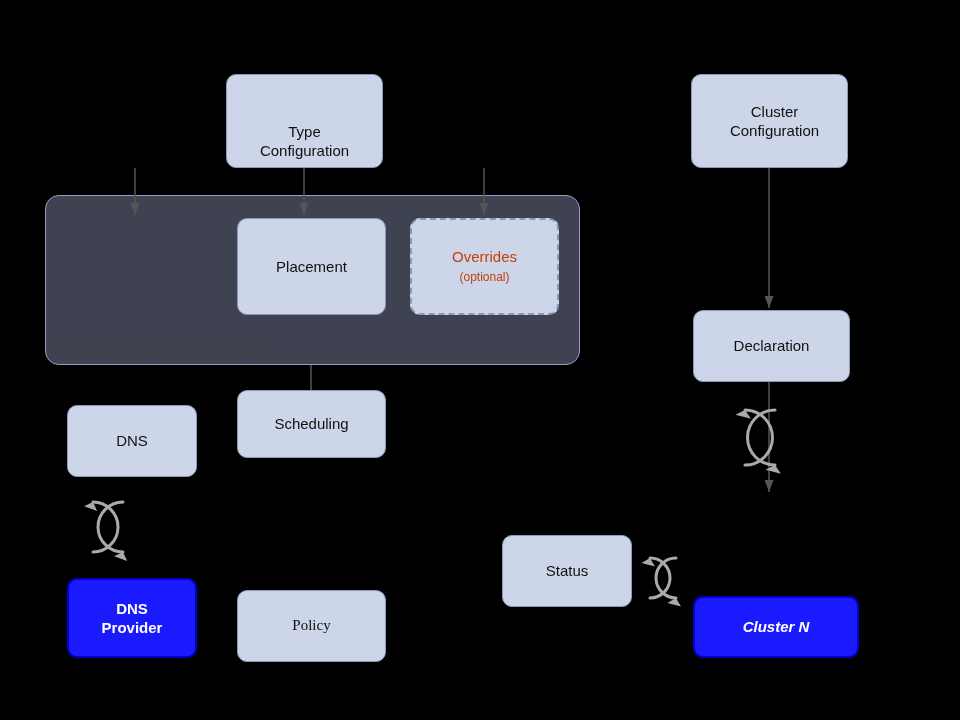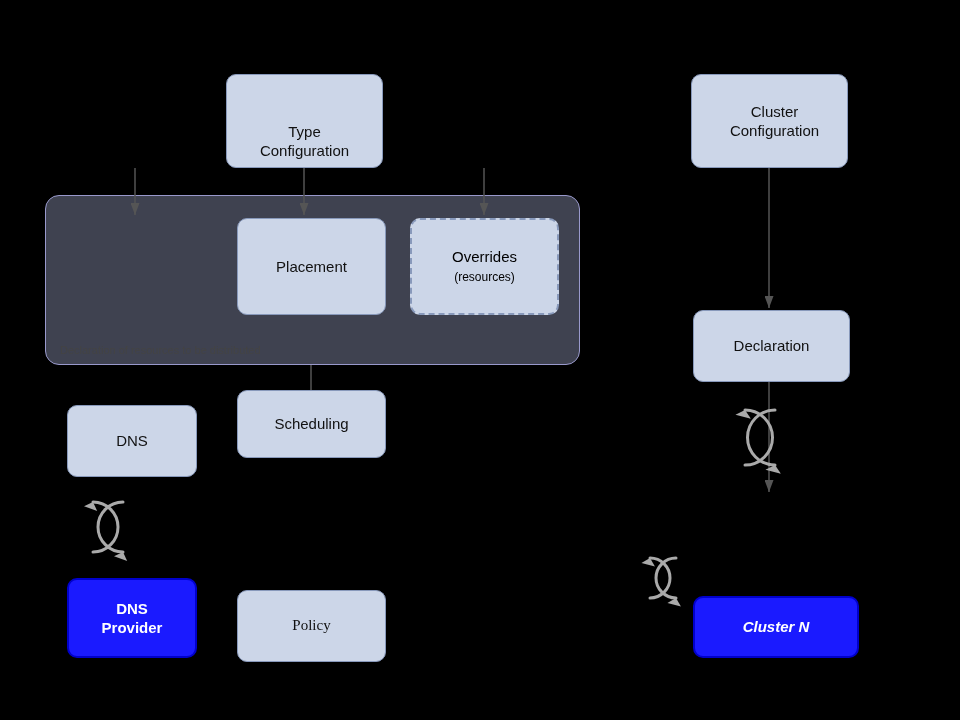--- a/index.html
+++ b/index.html
@@ -36,21 +36,21 @@
     .box-dashed {
       position: absolute;
       background: #ccd6e8;
       border: 2px dashed #8899bb;
       border-radius: 10px;
       display: flex;
       align-items: center;
       justify-content: center;
       text-align: center;
       font-size: 15px;
-      color: #000000;
+      color: #c2410c;
       line-height: 1.3;
     }
 
     .box-blue {
       position: absolute;
       background: #1a1aff;
       border: 2px solid #0000cc;
       border-radius: 10px;
       display: flex;
       align-items: center;
@@ -122,35 +122,38 @@
     <span style="white-space:pre-line;margin-left:10px;">Cluster
 Configuration</span>
   </div>
 
 
   <div class="box" style="left:237px; top:218px; width:149px; height:97px;">
     <span>Placement</span>
   </div>
 
   <div class="box-dashed" style="left:410px; top:218px; width:149px; height:97px;">
-    <span style="white-space:pre-line; text-align:center;">Overrides<br><span style="font-size:12px;">(resources)</span></span>
+    <span style="white-space:pre-line; text-align:center;">Overrides<br><span style="font-size:12px;">(optional)</span></span>
   </div>
 
   <div class="box" style="left:67px; top:405px; width:130px; height:72px;">
     <span>DNS</span>
   </div>
 
   <div class="box" style="left:237px; top:390px; width:149px; height:68px;">
     <span>Scheduling</span>
   </div>
 
   <div class="box" style="left:693px; top:310px; width:157px; height:72px;">
     <span>Declaration</span>
   </div>
 
+  <div class="box" style="left:502px; top:535px; width:130px; height:72px;">
+    <span>Status</span>
+  </div>
 
   <div class="box" style="left:237px; top:590px; width:149px; height:72px;font-family:Liberation Serif, serif;">
     <span>Policy</span>
   </div>
 
   <div class="box-blue" style="left:67px; top:578px; width:130px; height:80px;">
     <span style="white-space:pre-line;">DNS
 Provider</span>
   </div>
 

